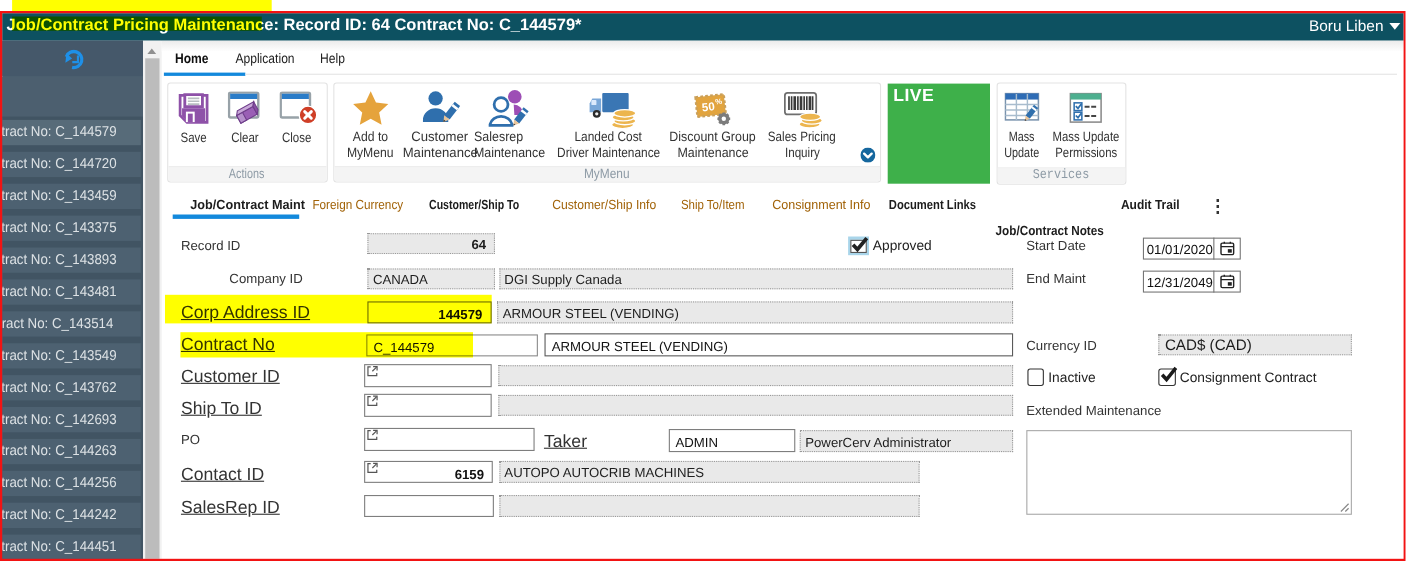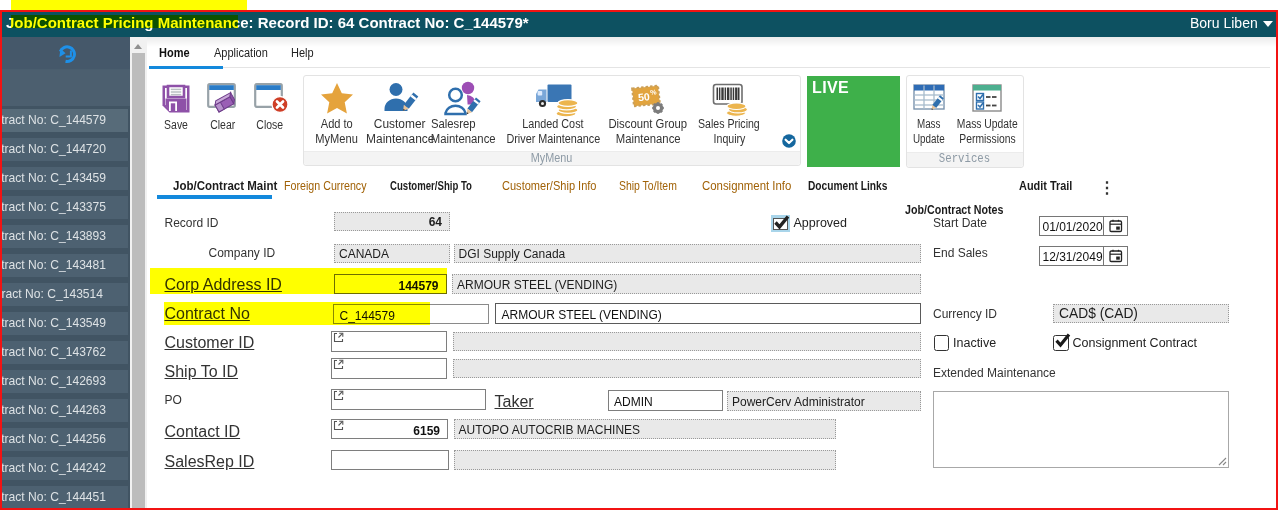--- a/index.html
+++ b/index.html
@@ -50,20 +50,23 @@
 <div class="ab sbrow" style="top:485.5px;background:#4d6171"><span class="sx" style="position:relative;left:-21px;transform:scaleX(0.93)">Contract No: C_144451</span></div>
 <div class="ab" style="left:130px;top:36.5px;width:16.5px;height:471.5px;background:#f1f1f1"></div>
 <div class="ab" style="left:132px;top:53px;width:13px;height:455px;background:#bcbcbc"></div>
 <div class="ab" style="left:133.5px;top:44px;width:0;height:0;border-left:4.5px solid transparent;border-right:4.5px solid transparent;border-bottom:5px solid #8f8f8f"></div>
 <div class="ab" style="left:146.5px;top:36.5px;width:1129px;height:10px;background:linear-gradient(#ebebeb,#ffffff)"></div>
 <div class="ab" style="left:159px;top:45.5px;font-size:12.5px;font-weight:bold;color:#111"><span class="sx" style="transform:scaleX(0.88)">Home</span></div>
 <div class="ab" style="left:214px;top:45.5px;font-size:12.5px;color:#222"><span class="sx" style="transform:scaleX(0.88)">Application</span></div>
 <div class="ab" style="left:291px;top:45.5px;font-size:12.5px;color:#222"><span class="sx" style="transform:scaleX(0.88)">Help</span></div>
 <div class="ab" style="left:149px;top:65.5px;width:74px;height:3.5px;background:#1389dc"></div>
 <div class="ab" style="left:223px;top:67.2px;width:1047px;height:1px;background:#e4e4e4"></div>
+<div class="ab panel" style="left:151.5px;top:74.5px;width:146px;height:91.5px;">
+      <div class="pfoot"><span class="sxc" style="transform:scaleX(0.8)">Actions</span></div>
+    </div>
 <div class="ab panel" style="left:303px;top:74.5px;width:498px;height:91.5px;">
       <div class="pfoot"><span class="sxc" style="transform:scaleX(0.88)">MyMenu</span></div>
     </div>
 <div class="ab panel" style="left:906px;top:74.5px;width:118px;height:93px;font-family:Liberation Mono, monospace;">
       <div class="pfoot"><span class="sxc" style="transform:scaleX(0.87)">Services</span></div>
     </div>
 <div class="ab" style="left:806.5px;top:76px;width:93px;height:91px;background:#3eb04a"></div>
 <div class="ab" style="left:812px;top:79px;font-size:16px;font-weight:bold;color:#fff;letter-spacing:0.4px">LIVE</div>
 <div class="ab icolbl" style="left:116px;top:117.5px;width:120px"><span class="sxc" style="transform:scaleX(0.85)">Save</span></div>
 <div class="ab icolbl" style="left:163px;top:117.5px;width:120px"><span class="sxc" style="transform:scaleX(0.85)">Clear</span></div>
@@ -272,21 +275,21 @@
 <svg class="ab" style="left:333px;top:419.5px" width="11" height="11" viewBox="0 0 11 11">
       <path d="M4 1.5 H1.5 V9.5 H9.5 V7" fill="none" stroke="#555" stroke-width="1.1"></path>
       <path d="M5.5 5.5 L9.3 1.7" stroke="#555" stroke-width="1.1"></path>
       <path d="M6.2 1.2 h3.6 v3.6" fill="none" stroke="#555" stroke-width="1.1"></path>
     </svg>
 <div class="ab gf" style="left:453.5px;top:419px;width:382.5px;height:20px;padding:3px 4px 0 4px">AUTOPO AUTOCRIB MACHINES</div>
 <div class="ab flblu" style="left:164.5px;top:452.5px;">SalesRep ID</div>
 <div class="ab wf" style="left:331px;top:449.5px;width:118px;height:20.5px;padding:3px 5px 0 5px;"></div>
 <div class="ab gf" style="left:453.5px;top:450px;width:382.5px;height:20px;padding:2px 4px 0 4px"></div>
 <div class="ab flbl" style="left:933px;top:216px;">Start Date</div>
-<div class="ab flbl" style="left:933px;top:246px;">End Sales</div>
+<div class="ab flbl" style="left:933px;top:246px;">End Maint</div>
 <div class="ab wf" style="left:1039px;top:215.5px;width:89px;height:20.5px;padding:0;border:1px solid #767676"></div>
 <div class="ab" style="left:1042.5px;top:219.5px;font-size:12px;color:#111">01/01/2020</div>
 <div class="ab" style="left:1103px;top:215.5px;width:0.8px;height:20.5px;background:#767676"></div>
 <svg class="ab" style="left:1108.5px;top:219.0px" width="14" height="14" viewBox="0 0 14 14">
       <rect x="1" y="2" width="11.5" height="10.5" rx="1.2" fill="none" stroke="#222" stroke-width="1.3"></rect>
       <line x1="1" y1="5.2" x2="12.5" y2="5.2" stroke="#222" stroke-width="1.2"></line>
       <line x1="4" y1="0.8" x2="4" y2="2.4" stroke="#222" stroke-width="1.3"></line>
       <line x1="9.5" y1="0.8" x2="9.5" y2="2.4" stroke="#222" stroke-width="1.3"></line>
       <rect x="7.2" y="7.5" width="3.6" height="3.2" fill="#222"></rect>
     </svg>

